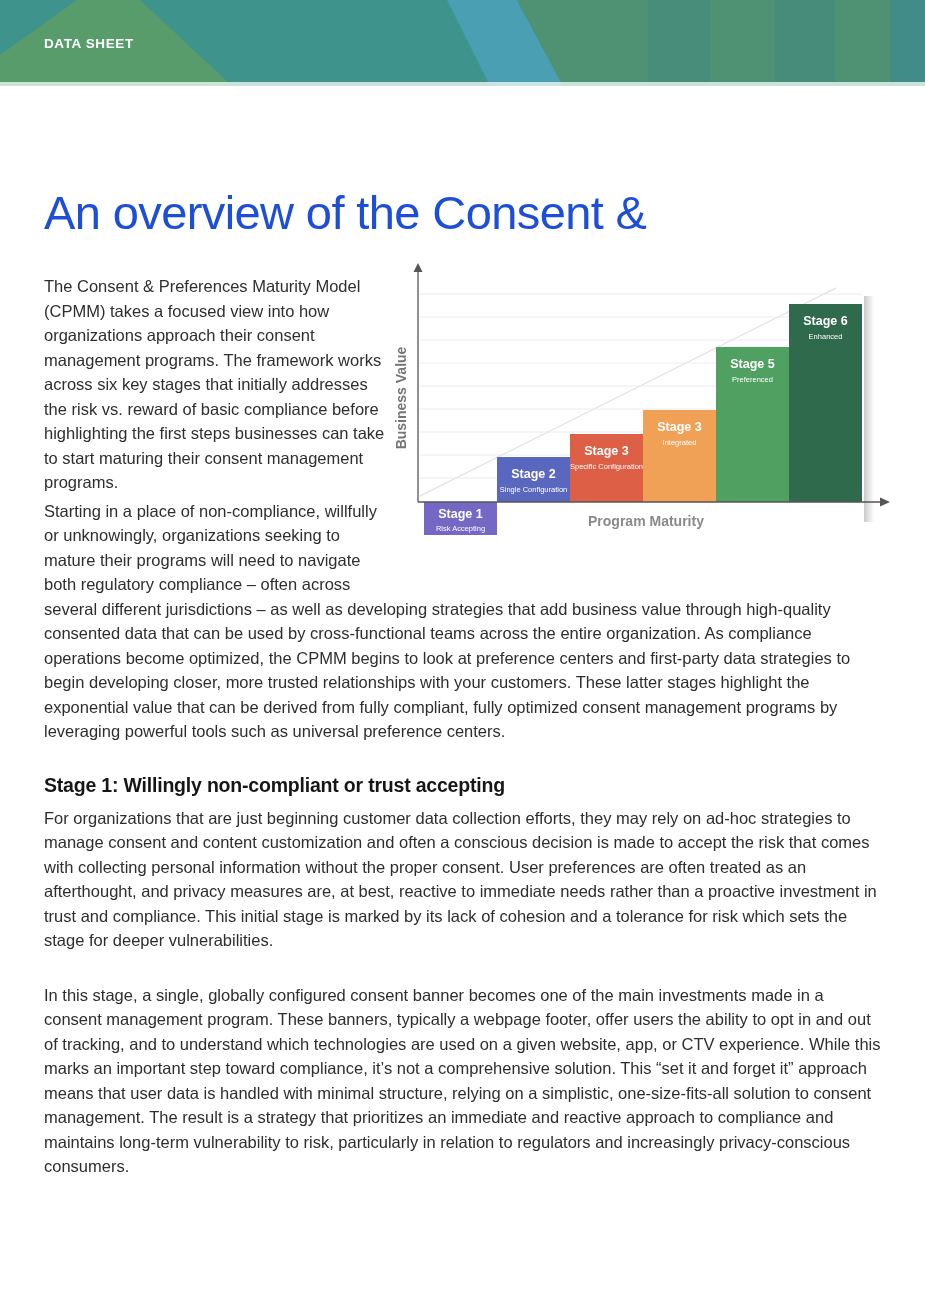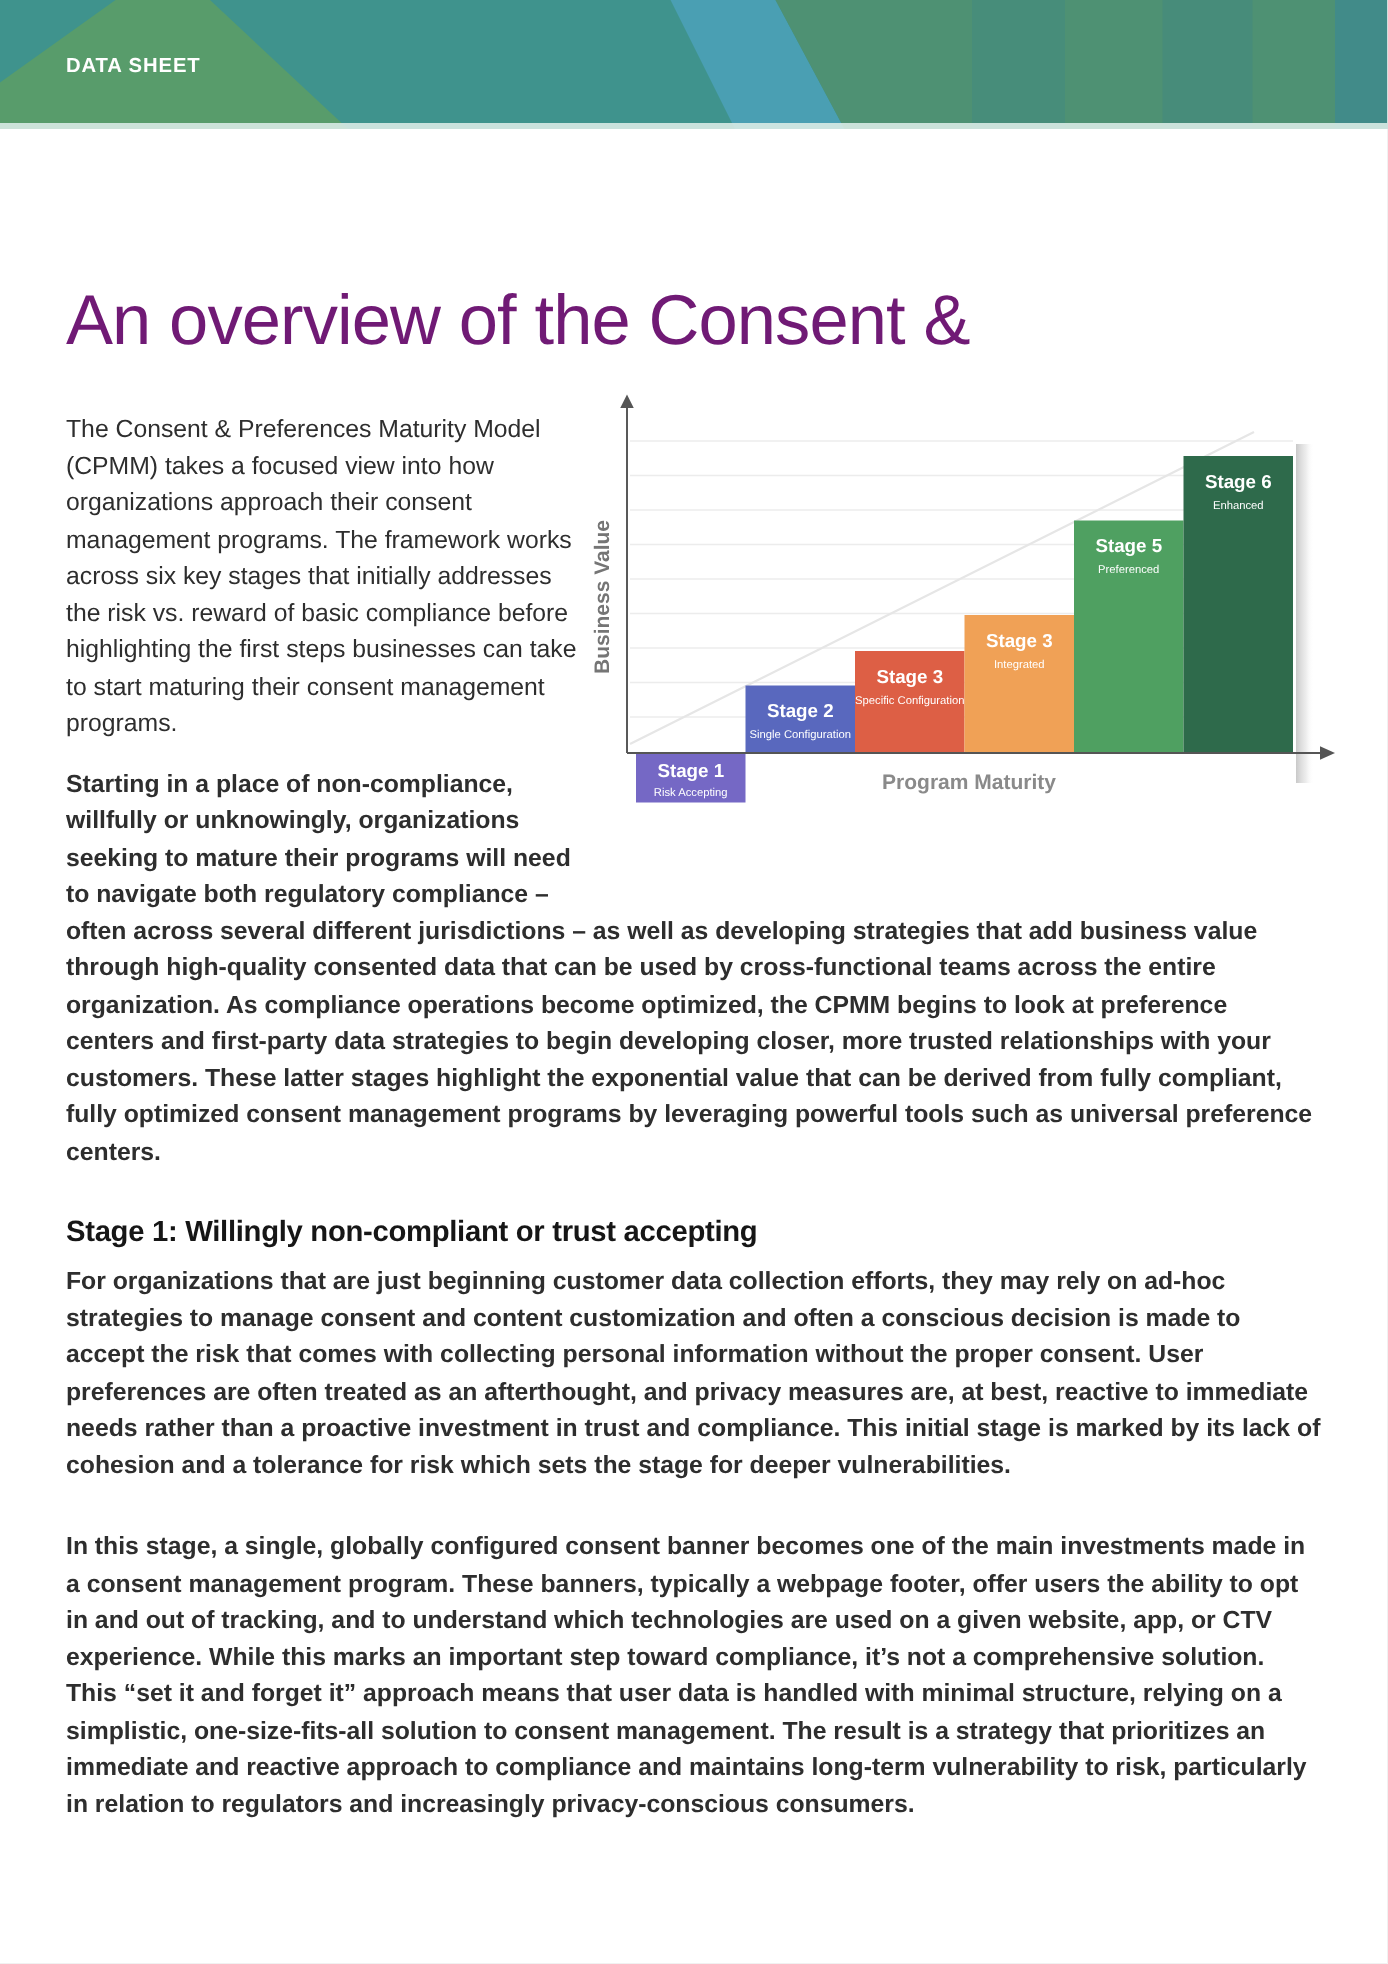--- a/index.html
+++ b/index.html
@@ -14,37 +14,37 @@
   .band svg { display:block; width:925px; height:86px; }
   .eyebrow {
     position:absolute; left:44px; top:36px;
     color:#ffffff; font-size:13.5px; font-weight:700; letter-spacing:0.6px;
   }
   
   .content { padding:0 44px; }
   h1.title {
     margin:96px 0 30px 0;
     font-size:47px; line-height:62px; font-weight:500;
-    color:#701a75; letter-spacing:-0.6px;
+    color:#1d4ed8; letter-spacing:-0.6px;
   }
   .flow { font-size:16.5px; line-height:24.5px; color:#2e2e2e; }
-  .flow p + p { margin-top:16px;font-weight:bold; }
+  .flow p + p { margin-top:4px; }
   .chart-wrap {
     float:right; width:525px; height:332px;
     margin:-16px -38px 0 0;
   }
   .chart-card { position:relative; width:525px; height:280px; }
   .chart-card svg { display:block; width:525px; height:280px; overflow:visible; }
   .sections { clear:both; }
   .section { margin-top:30px; }
   .section h2 {
     font-size:19.5px; font-weight:700; color:#161616; margin-bottom:9px;
     letter-spacing:-0.2px;
   }
-  .section p { font-size:16.5px; line-height:24.5px; color:#2e2e2e;font-weight:bold; }
+  .section p { font-size:16.5px; line-height:24.5px; color:#2e2e2e; }
 </style>
 </head>
 <body>
 
 <div class="page">
 
   <div class="band">
     <svg viewBox="0 0 925 86" aria-hidden="true">
       <rect x="0" y="0" width="925" height="86" fill="#3F938D"></rect>
       <polygon points="77,0 140,0 232,86 0,86 0,55" fill="#589C6B"></polygon>

